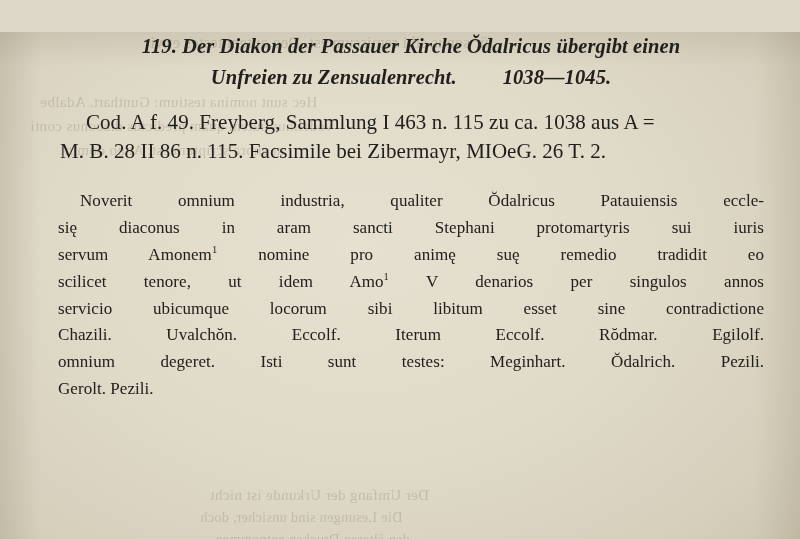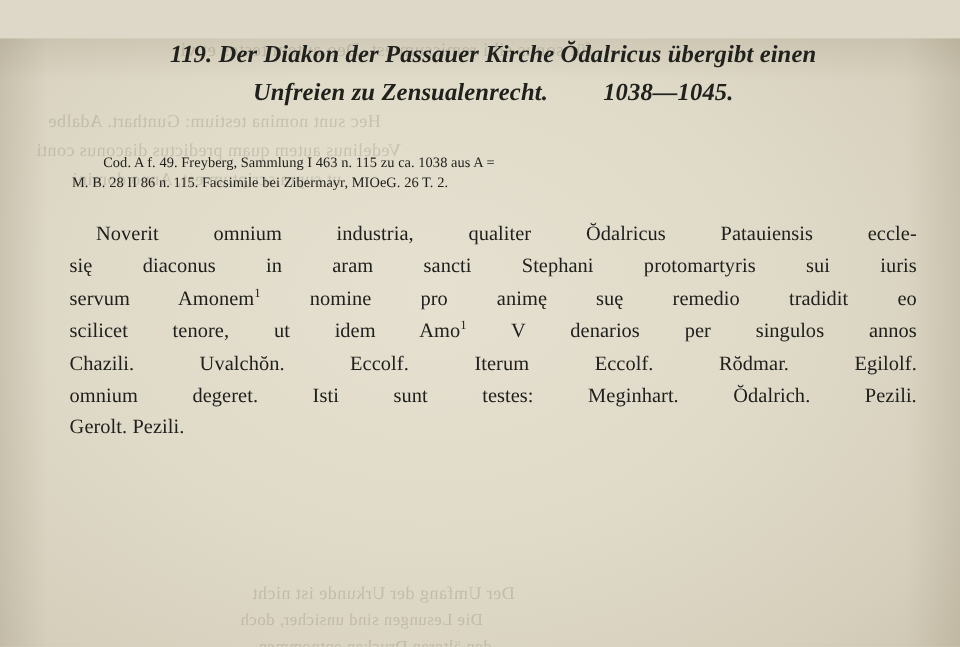--- a/index.html
+++ b/index.html
@@ -76,23 +76,23 @@
     margin-top: 2px;
   }
   .heading .daterange {
     font-style: italic;
     font-weight: bold;
     margin-left: 46px;
   }
 
   
   .source {
-    font-size: 12px;
+    font-size: 21px;
     line-height: 1.38;
-    margin-top: 35px;
+    margin-top: 16px;
     text-align: justify;
     text-align-last: left;
     letter-spacing: 0.05px;
     padding: 0 2px;
   }
   .source .indent { display: inline-block; width: 26px; }
 
   
   .body-text {
     font-size: 17px;
@@ -153,20 +153,21 @@
     <div class="source">
       <span class="indent"></span><span>Cod. A f. 49. Freyberg, Sammlung I 463 n. 115 zu ca. 1038 aus A =</span><br>
       <span>M. B. 28 II 86 n. 115. Facsimile bei Zibermayr, MIOeG. 26 T. 2.</span>
     </div>
 
     <div class="body-text">
       <span class="ln justify"><span class="first-indent"></span><span>Noverit omnium industria, qualiter Ŏdalricus Patauiensis eccle-</span></span>
       <span class="ln justify">się diaconus in aram sancti Stephani protomartyris sui iuris</span>
       <span class="ln justify"><span>servum Amonem</span><sup>1</sup><span> nomine pro animę suę remedio tradidit eo</span></span>
       <span class="ln justify"><span>scilicet tenore, ut idem Amo</span><sup>1</sup><span> V denarios per singulos annos</span></span>
+      <span class="ln justify">servicio ubicumque locorum sibi libitum esset sine contradictione</span>
       <span class="ln justify">Chazili. Uvalchŏn. Eccolf. Iterum Eccolf. Rŏdmar. Egilolf.</span>
       <span class="ln justify">omnium degeret.  Isti sunt testes: Meginhart. Ŏdalrich. Pezili.</span>
       <span class="ln">Gerolt. Pezili.</span>
     </div>
 
 
   </div>
 </div>
 
 </body></html>

